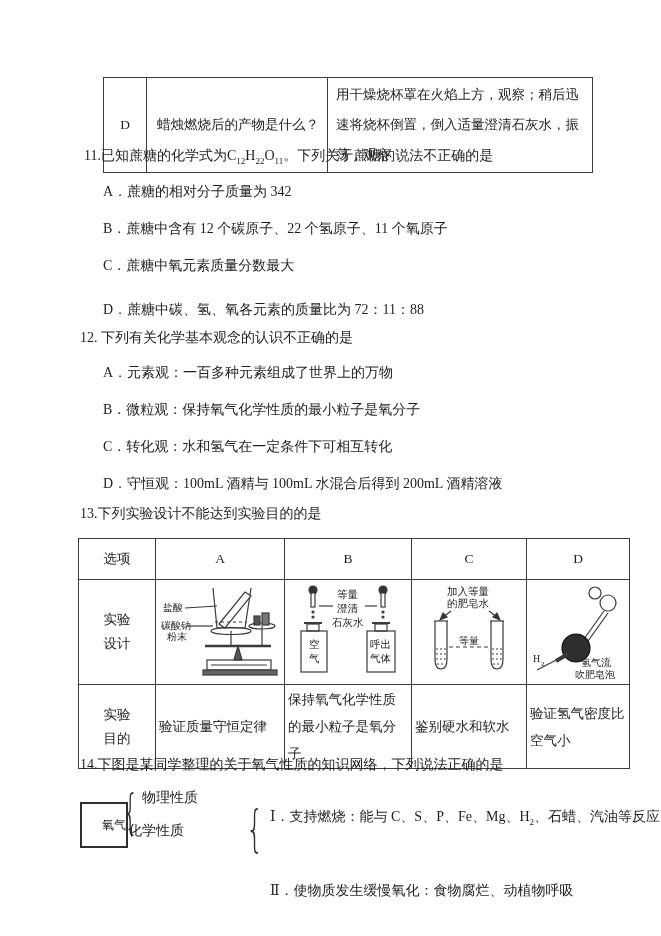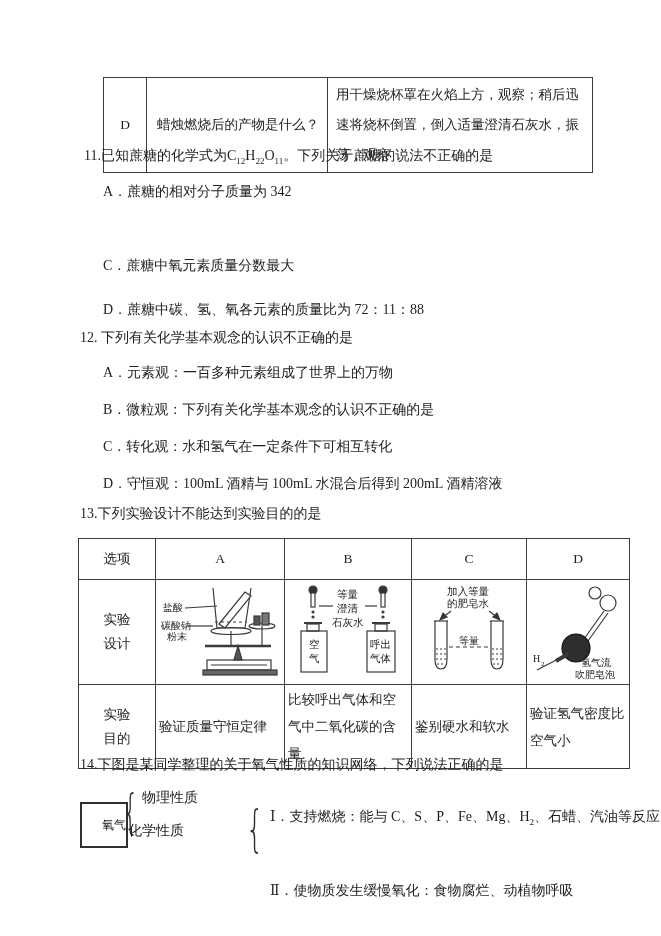--- a/index.html
+++ b/index.html
@@ -55,26 +55,27 @@
       <td class="c-q">蜡烛燃烧后的产物是什么？</td>
       <td class="c-proc">用干燥烧杯罩在火焰上方，观察；稍后迅速将烧杯倒置，倒入适量澄清石灰水，振荡，观察</td>
     </tr>
   </tbody>
     </table>
 
   <div class="abs stem" style="left:84px; top:147px;">
     <span>11.已知蔗糖的化学式为C</span><sub>12</sub><span>H</span><sub>22</sub><span>O</span><sub>11</sub><span>。下列关于蔗糖的说法不正确的是</span>
   </div>
   <div class="abs opt" style="left:103px; top:183px;">A．蔗糖的相对分子质量为 342</div>
+  <div class="abs opt" style="left:103px; top:220px;">B．蔗糖中含有 12 个碳原子、22 个氢原子、11 个氧原子</div>
   <div class="abs opt" style="left:103px; top:257px;">C．蔗糖中氧元素质量分数最大</div>
   <div class="abs opt" style="left:103px; top:301px;">D．蔗糖中碳、氢、氧各元素的质量比为 72：11：88</div>
 
   <div class="abs stem" style="left:80px; top:329px;">12. 下列有关化学基本观念的认识不正确的是</div>
   <div class="abs opt" style="left:103px; top:364px;">A．元素观：一百多种元素组成了世界上的万物</div>
-  <div class="abs opt" style="left:103px; top:401px;">B．微粒观：下列有关化学基本观念的认识不正确的是</div>
+  <div class="abs opt" style="left:103px; top:401px;">B．微粒观：保持氧气化学性质的最小粒子是氧分子</div>
   <div class="abs opt" style="left:103px; top:438px;">C．转化观：水和氢气在一定条件下可相互转化</div>
   <div class="abs opt" style="left:103px; top:475px;">D．守恒观：100mL 酒精与 100mL 水混合后得到 200mL 酒精溶液</div>
 
   <div class="abs stem" style="left:80px; top:505px;">13.下列实验设计不能达到实验目的的是</div>
 
   <table class="qtab abs" style="left:78px; top:538px;">
     <tbody>
         <tr>
       <td class="hd" style="width:36px;">选项</td>
       <td class="hd w-a">A</td>
@@ -182,21 +183,21 @@
           <text x="2" y="80" font-size="10">H</text>
           <text x="10" y="84" font-size="7">2</text>
           <text x="50" y="84" font-size="10">氢气流</text>
           <text x="44" y="96" font-size="10">吹肥皂泡</text>
         </svg>
       </td>
     </tr>
     <tr>
       <td class="rowlab">实验目的</td>
       <td class="purpose w-a">验证质量守恒定律</td>
-      <td class="purpose w-b">比较呼出气体和空气中二氧化碳的含量</td>
+      <td class="purpose w-b">保持氧气化学性质的最小粒子是氧分子</td>
       <td class="purpose w-c">鉴别硬水和软水</td>
       <td class="purpose w-d">验证氢气密度比空气小</td>
     </tr>
   </tbody>
     </table>
 
   <div class="abs stem" style="left:80px; top:756px;">14.下图是某同学整理的关于氧气性质的知识网络，下列说法正确的是</div>
 
   <div class="abs" style="left:80px; top:786px; width:580px; height:95px;">
     <div class="net-box">氧气</div>

